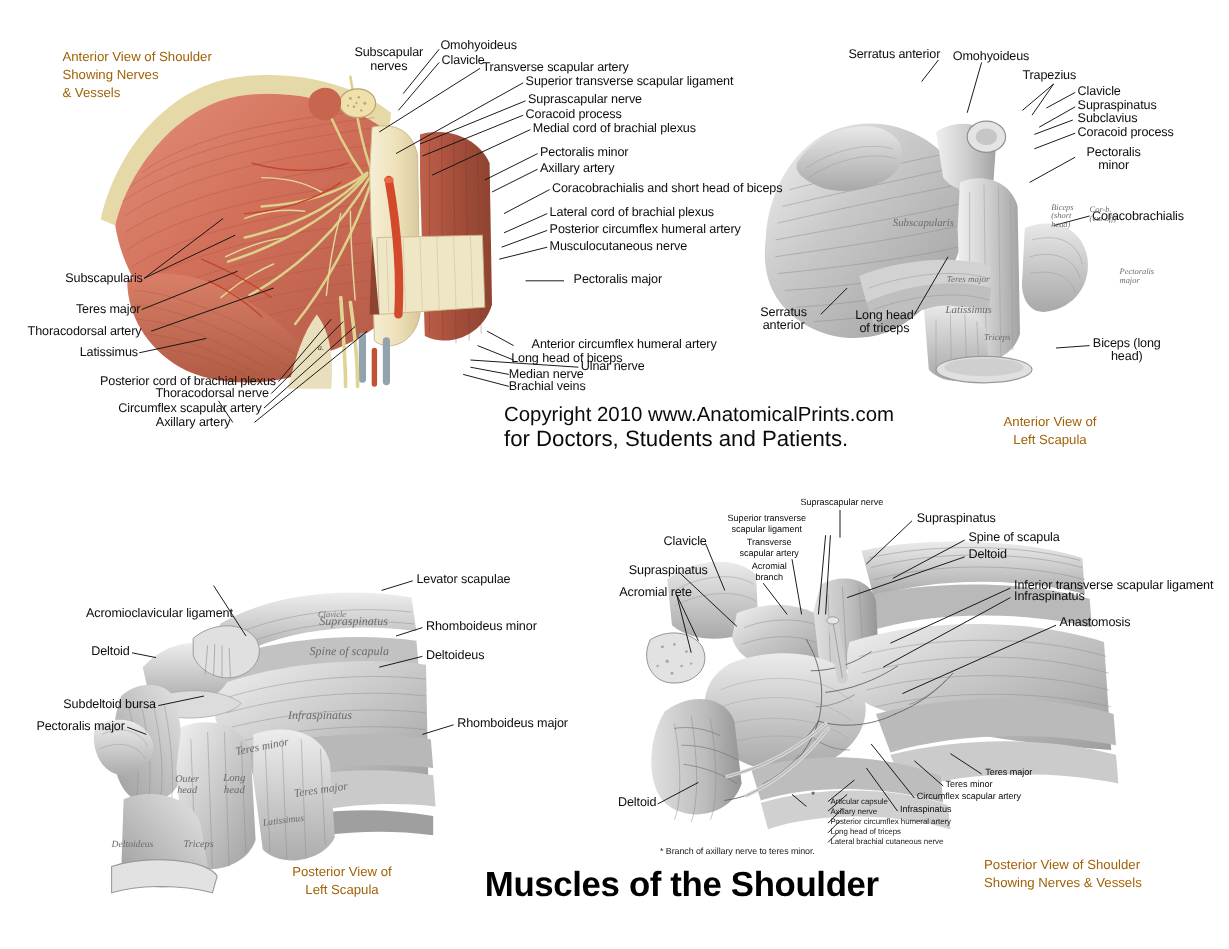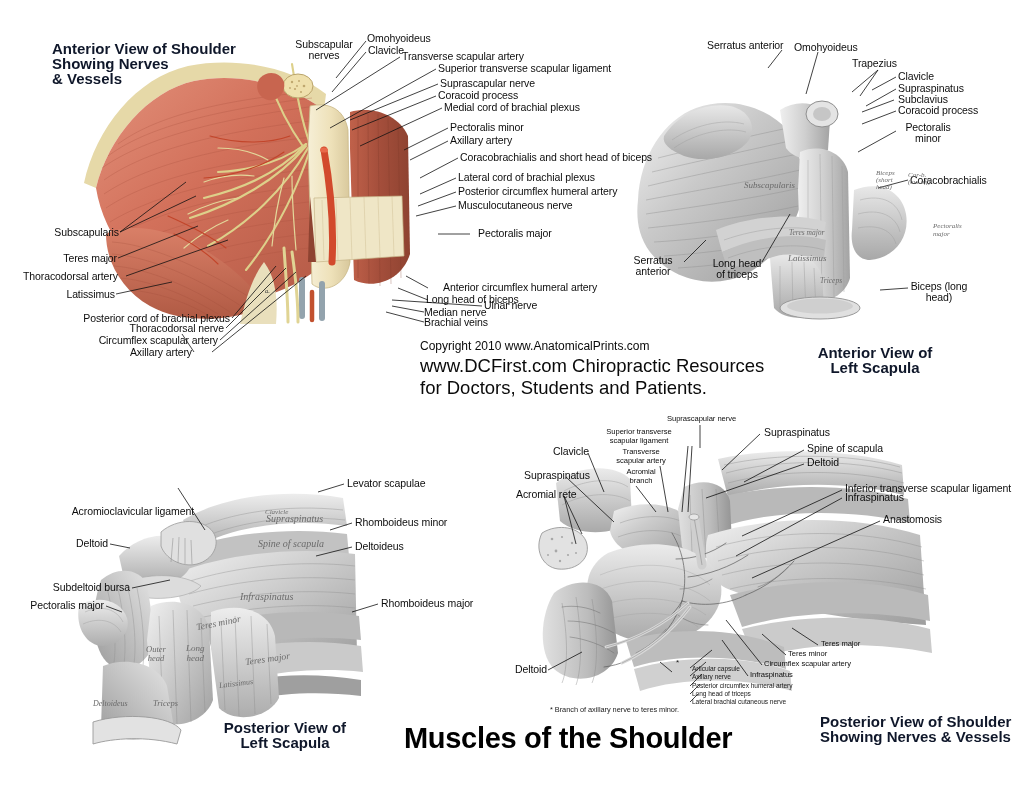--- a/index.html
+++ b/index.html
@@ -24,39 +24,39 @@
     color:#0d0d0d;
     white-space:nowrap;
     letter-spacing:-0.1px;
   }
   .lbl.r{text-align:right;}
   .lbl.c{text-align:center;}
   .tiny{font-size:6.6px;line-height:7.6px;letter-spacing:-0.05px;color:#1a1a1a;}
   .tiny2{font-size:7.6px;line-height:8.6px;letter-spacing:-0.05px;}
   .panel-title{
     position:absolute;
-    font-weight:bold;
-    font-size:15px;
+    font-weight:normal;
+    font-size:11px;
     line-height:15px;
-    color:#0f172a;
+    color:#a16207;
   }
   .panel-title.c{text-align:center;}
   .main-title{
     position:absolute;
     font-weight:bold;
     font-size:29px;
     line-height:32px;
     color:#000;
     letter-spacing:-0.3px;
   }
   .copy{
     position:absolute;
     color:#0a0a0a;
   }
-  .copy .c1{font-size:12px;line-height:18px;}
+  .copy .c1{font-size:17px;line-height:18px;}
   .copy .c2{font-size:18.5px;line-height:22px;}
   .legend{
     position:absolute;
     font-size:9.4px;
     line-height:11.2px;
     font-weight:bold;
     color:#0d0d0d;
   }
 
   
@@ -633,21 +633,20 @@
   <div class="lbl r" style="left:23px;top:271px;width:94px;">Thoracodorsal artery</div>
   <div class="lbl r" style="left:55px;top:289px;width:60px;">Latissimus</div>
   <div class="lbl r" style="left:70px;top:313px;width:160px;">Posterior cord of brachial plexus</div>
   <div class="lbl r" style="left:100px;top:323px;width:124px;">Thoracodorsal nerve</div>
   <div class="lbl r" style="left:80px;top:335px;width:138px;">Circumflex scapular artery</div>
   <div class="lbl r" style="left:120px;top:347px;width:72px;">Axillary artery</div>
 
 
   <div class="copy" style="left:420px;top:337px;">
     <div class="c1">Copyright 2010 www.AnatomicalPrints.com</div>
-    <div class="c2">www.DCFirst.com Chiropractic Resources</div>
     <div class="c2">for Doctors, Students and Patients.</div>
   </div>
 
   <div class="lbl" style="left:707px;top:40px;">Serratus anterior</div>
   <div class="lbl" style="left:794px;top:42px;">Omohyoideus</div>
   <div class="lbl" style="left:852px;top:58px;">Trapezius</div>
   <div class="lbl" style="left:898px;top:71px;">Clavicle</div>
   <div class="lbl" style="left:898px;top:83px;">Supraspinatus</div>
   <div class="lbl" style="left:898px;top:94px;">Subclavius</div>
   <div class="lbl" style="left:898px;top:105px;">Coracoid process</div>

